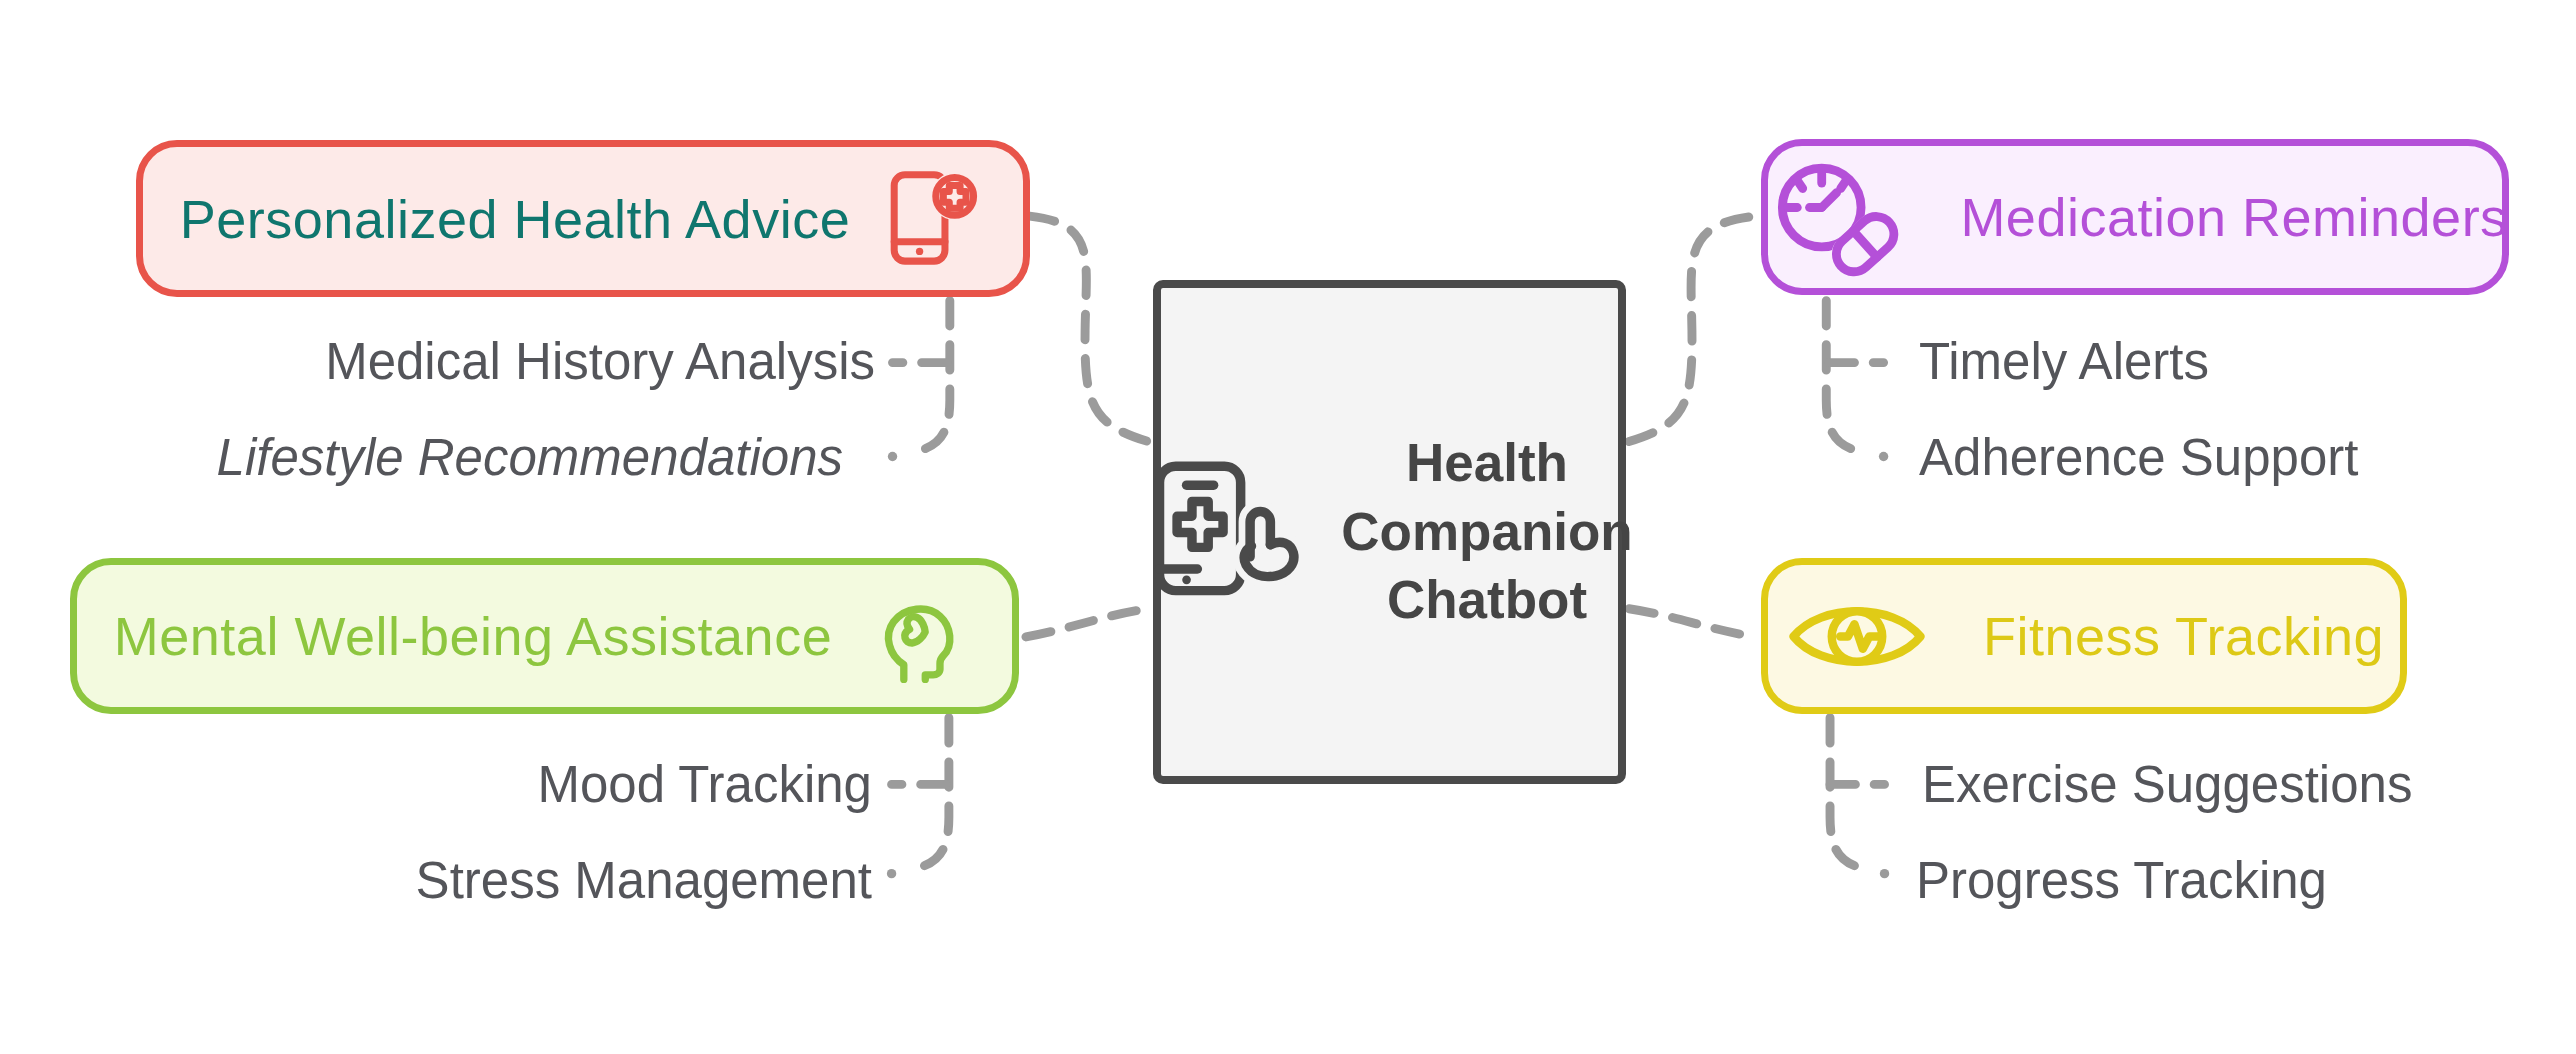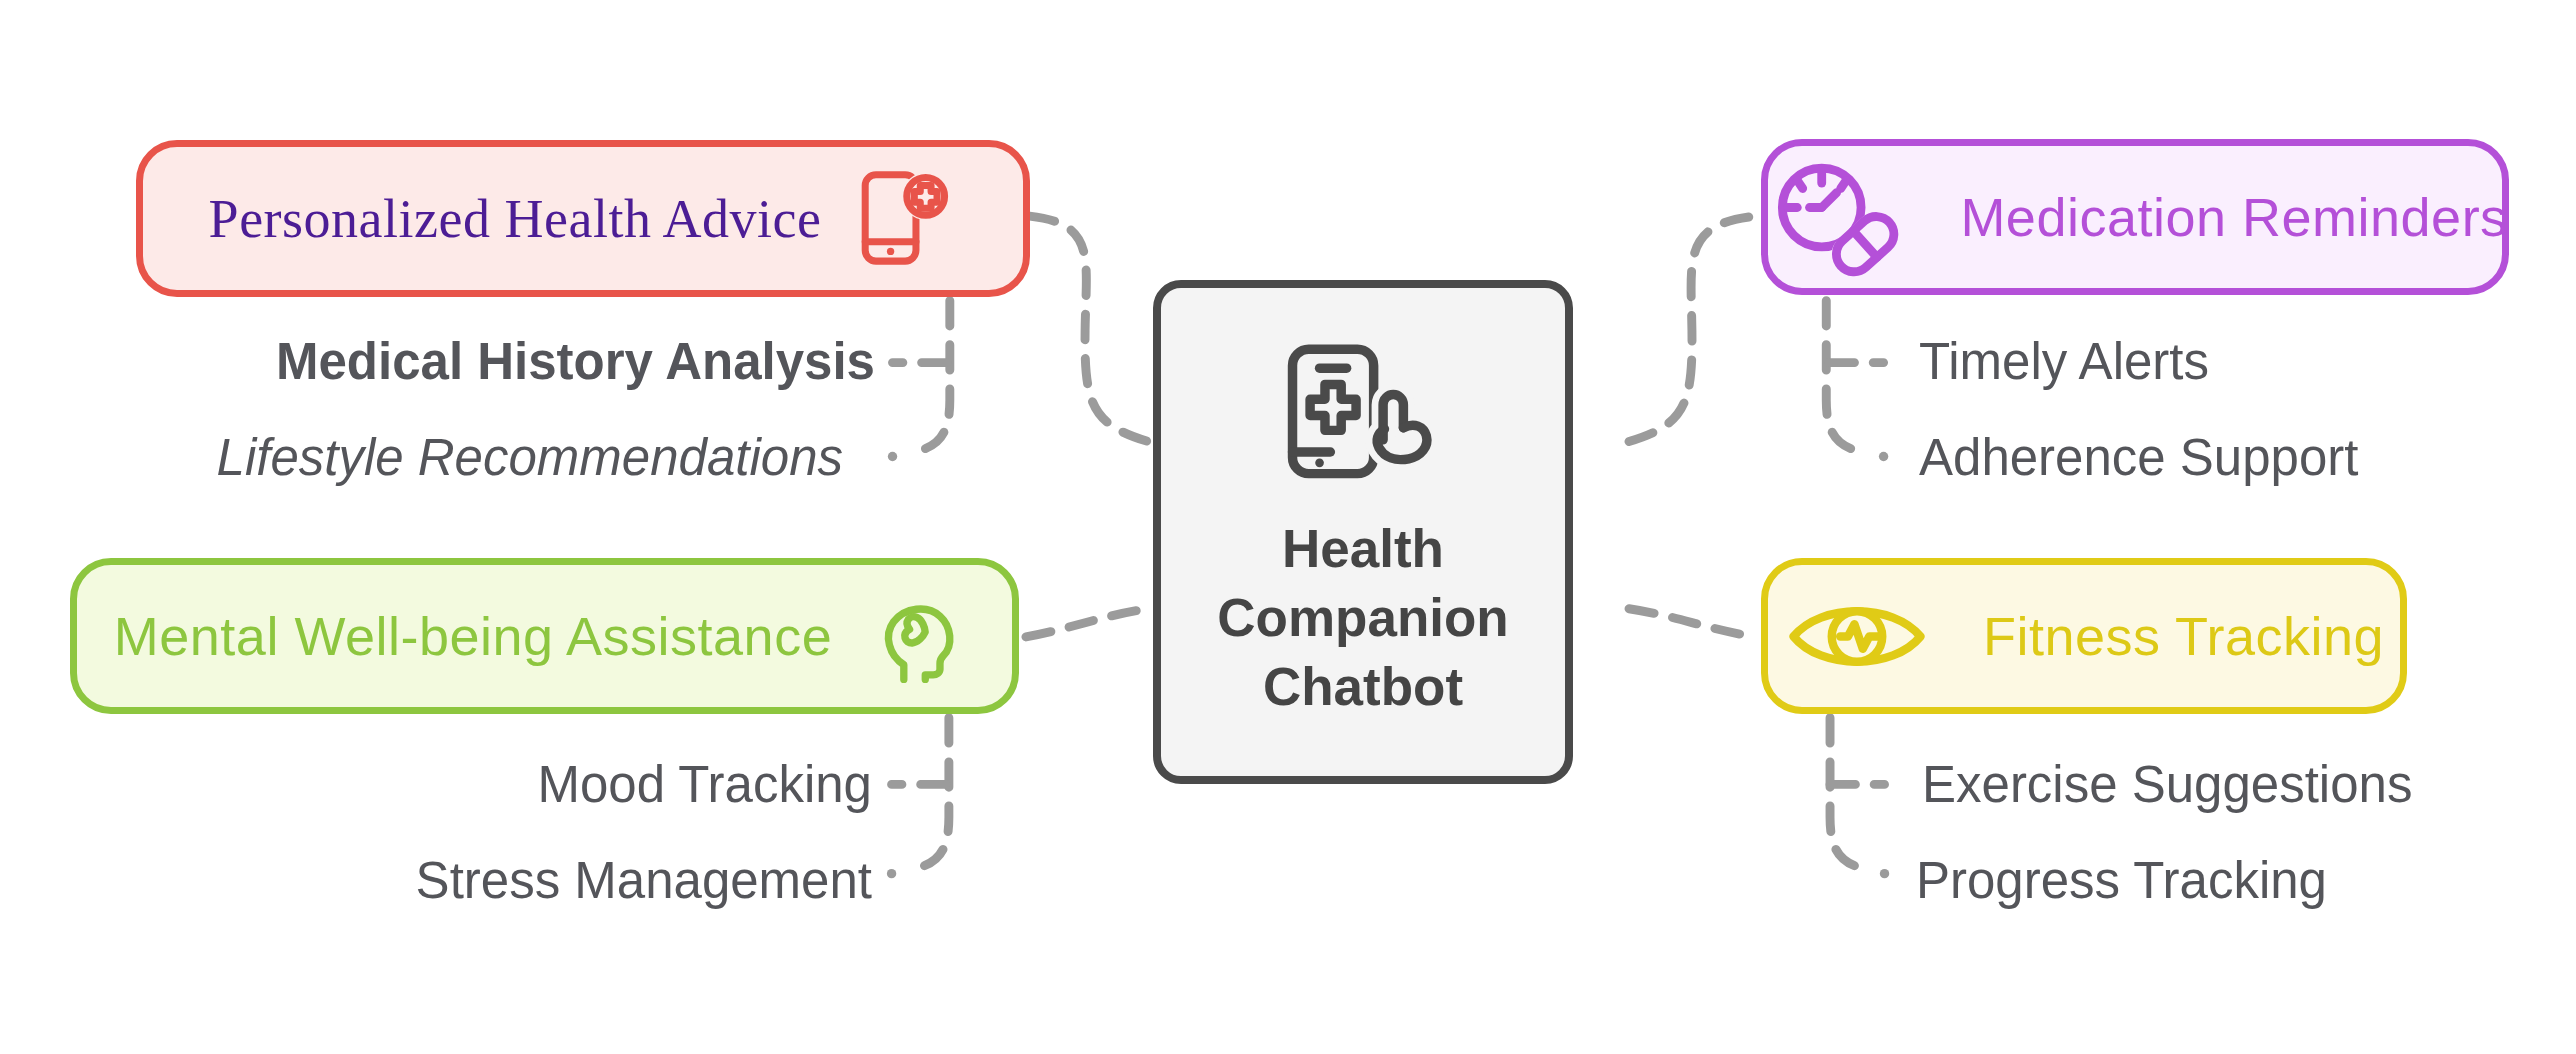--- a/index.html
+++ b/index.html
@@ -8,30 +8,30 @@
     font-family:"Liberation Sans", sans-serif;overflow:hidden;
   }
   .connectors{position:absolute;left:0;top:0;width:2576px;height:1054px;}
   .connectors path{fill:none;stroke:#9b9b9b;stroke-width:9.5;stroke-linecap:round;stroke-dasharray:27 20;}
   .node{
     position:absolute;display:flex;align-items:center;justify-content:center;
     box-sizing:border-box;border-radius:41px;
   }
   .node .label{white-space:nowrap;font-size:54px;letter-spacing:0.5px;}
   .node-red{left:136px;top:140px;width:894px;height:157px;border:7.5px solid #e8544a;background:#fdeae8;gap:28px;}
-  .node-red .label{color:#4c1d95;font-family:Liberation Serif, serif;}
+  .node-red .label{color:#0f766e;}
   .node-purple{left:1761px;top:139px;width:748px;height:156px;border:7.5px solid #b450d8;background:#faeffe;gap:46px;}
   .node-purple .label{color:#b450d8;}
   .node-green{left:70px;top:558px;width:949px;height:156px;border:7.5px solid #8dc63f;background:#f3fadf;gap:30px;}
   .node-green .label{color:#8dc63f;}
   .node-yellow{left:1761px;top:558px;width:646px;height:156px;border:7.5px solid #e0cb16;background:#fdf9e3;gap:53px;}
   .node-yellow .label{color:#ddc916;}
   .node-center{
-    left:1153px;top:280px;width:420px;height:504px;border:8.5px solid #4a4a4a;background:#f4f4f4;
-    border-radius:28px;flex-direction:column;gap:26px;
+    left:1153px;top:280px;width:473px;height:504px;border:8.5px solid #4a4a4a;background:#f4f4f4;
+    border-radius:10px;flex-direction:row;gap:26px;
   }
   .center-title{
     width:329px;text-align:center;font-size:53px;font-weight:bold;line-height:1.3;color:#454545;
   }
   .sub{
     position:absolute;font-size:51px;line-height:1;color:#54555a;white-space:nowrap;
   }
   .sub.r{text-align:right;}
   svg.icon{display:block;flex:0 0 auto;}
 </style>
@@ -120,21 +120,21 @@
       <g stroke="#f4f4f4" stroke-width="17">
         <path d="M77 72 V46 a7.5 7.5 0 0 1 15 0 V63"></path>
         <path d="M92 63 c8 -4 15 -1 17 6 c2 8 -4 15 -13 17 c-10 2 -18 -1 -22 -8 c-3 -6 -1 -11 4 -14"></path>
       </g>
       <path d="M77 72 V46 a7.5 7.5 0 0 1 15 0 V63"></path>
       <path d="M92 63 c8 -4 15 -1 17 6 c2 8 -4 15 -13 17 c-10 2 -18 -1 -22 -8 c-3 -6 -1 -11 4 -14"></path>
     </svg>
     <div class="center-title">Health Companion Chatbot</div>
   </div>
 
-  <div class="sub r" style="right:1701px;top:336px;font-weight:bold;">Medical History Analysis</div>
+  <div class="sub r" style="right:1701px;top:336px;">Medical History Analysis</div>
   <div class="sub r" style="right:1733px;top:432px;font-style:italic;">Lifestyle Recommendations</div>
 
   <div class="sub" style="left:1919px;top:336px;">Timely Alerts</div>
   <div class="sub" style="left:1919px;top:432px;">Adherence Support</div>
 
   <div class="sub r" style="right:1704px;top:759px;">Mood Tracking</div>
   <div class="sub r" style="right:1704px;top:855px;text-align:right;">Stress Management</div>
 
   <div class="sub" style="left:1922px;top:759px;">Exercise Suggestions</div>
   <div class="sub" style="left:1916px;top:855px;">Progress Tracking</div>

